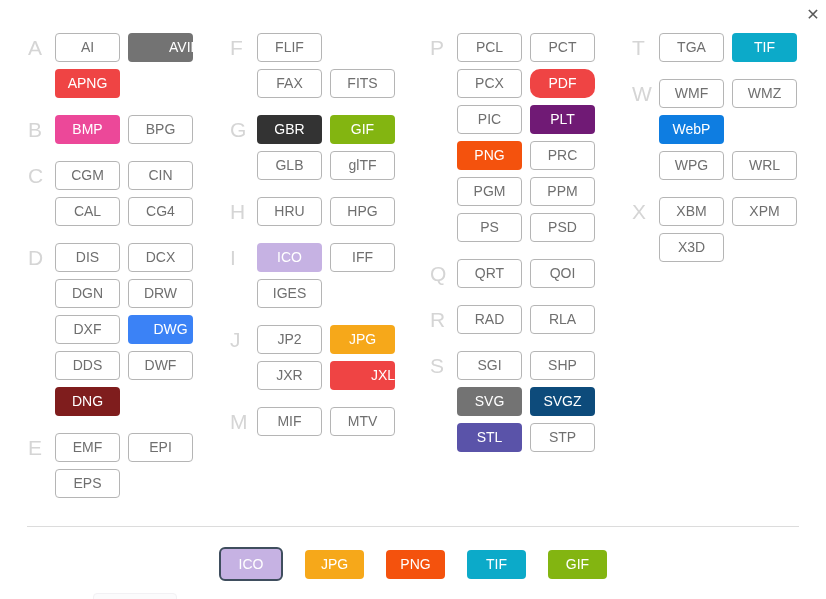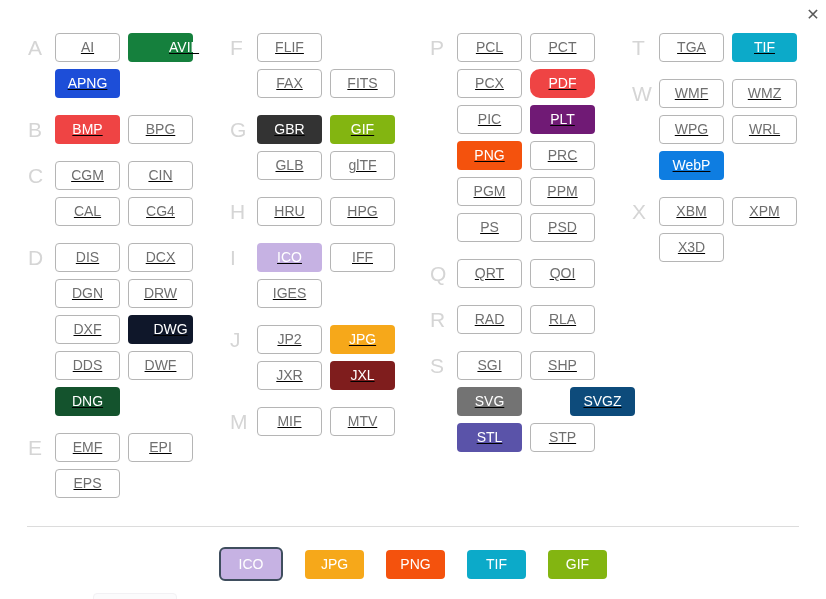--- a/index.html
+++ b/index.html
@@ -18,21 +18,21 @@
   #col-1 { left:28px; }
   #col-2 { left:230px; }
   #col-3 { left:430px; }
   #col-4 { left:632px; }
   .section { display:flex; margin-bottom:17px; }
   .letter {
     width:27px; font-size:21px; line-height:29px; color:#d5d5d5;
     font-weight:400; flex:0 0 27px;
   }
   .rows { display:flex; flex-direction:column; gap:7px; }
-  .row { display:flex; gap:8px;text-decoration:underline; }
+  .row { display:flex; gap:8px; }
   .fmt {
     width:65px; height:29px; border:1px solid #b5b5b5; border-radius:4px;
     background:#fff; color:#6f6f6f; font-size:14px; line-height:27px;
     font-family:inherit; cursor:pointer; text-align:center; padding:0;
   }
   .fmt.sel { border:none; color:#fff; line-height:29px; }
   .divider {
     position:absolute; top:526px; left:27px; width:772px; height:1px;
     background:#dcdcdc;
   }
@@ -57,32 +57,32 @@
 
 <div class="screen">
   <button class="close-btn">✕</button>
 
   <div class="col" id="col-1">
       <div class="section">
         <div class="letter">A</div>
         <div class="rows">
           <div class="row">
             <button class="fmt">AI</button>
-            <button class="fmt sel" style="background: #15803d; padding-left: 41px;">AVIF</button>
-          </div>
-          <div class="row">
-            <button class="fmt sel" style="background: #1d4ed8;">APNG</button>
+            <button class="fmt sel" style="background: #737373; padding-left: 41px;">AVIF</button>
+          </div>
+          <div class="row">
+            <button class="fmt sel" style="background: #ef4444;">APNG</button>
           </div>
         </div>
       </div>
       <div class="section">
         <div class="letter">B</div>
         <div class="rows">
           <div class="row">
-            <button class="fmt sel" style="background: #ef4444;">BMP</button>
+            <button class="fmt sel" style="background: #ec4899;">BMP</button>
             <button class="fmt">BPG</button>
           </div>
         </div>
       </div>
       <div class="section">
         <div class="letter">C</div>
         <div class="rows">
           <div class="row">
             <button class="fmt">CGM</button>
             <button class="fmt">CIN</button>
@@ -99,28 +99,28 @@
           <div class="row">
             <button class="fmt">DIS</button>
             <button class="fmt">DCX</button>
           </div>
           <div class="row">
             <button class="fmt">DGN</button>
             <button class="fmt">DRW</button>
           </div>
           <div class="row">
             <button class="fmt">DXF</button>
-            <button class="fmt sel" style="background: #0f172a; padding-left: 20px;">DWG</button>
+            <button class="fmt sel" style="background: #3b82f6; padding-left: 20px;">DWG</button>
           </div>
           <div class="row">
             <button class="fmt">DDS</button>
             <button class="fmt">DWF</button>
           </div>
           <div class="row">
-            <button class="fmt sel" style="background: #14532d;">DNG</button>
+            <button class="fmt sel" style="background: #7f1d1d;">DNG</button>
           </div>
         </div>
       </div>
       <div class="section">
         <div class="letter">E</div>
         <div class="rows">
           <div class="row">
             <button class="fmt">EMF</button>
             <button class="fmt">EPI</button>
           </div>
@@ -179,21 +179,21 @@
       </div>
       <div class="section">
         <div class="letter">J</div>
         <div class="rows">
           <div class="row">
             <button class="fmt">JP2</button>
             <button class="fmt sel" style="background: rgb(246, 168, 26);">JPG</button>
           </div>
           <div class="row">
             <button class="fmt">JXR</button>
-            <button class="fmt sel" style="background: #7f1d1d;">JXL</button>
+            <button class="fmt sel" style="background: #ef4444; text-align: right;">JXL</button>
           </div>
         </div>
       </div>
       <div class="section">
         <div class="letter">M</div>
         <div class="rows">
           <div class="row">
             <button class="fmt">MIF</button>
             <button class="fmt">MTV</button>
           </div>
@@ -250,21 +250,21 @@
       </div>
       <div class="section">
         <div class="letter">S</div>
         <div class="rows">
           <div class="row">
             <button class="fmt">SGI</button>
             <button class="fmt">SHP</button>
           </div>
           <div class="row">
             <button class="fmt sel" style="background: #737373;">SVG</button>
-            <button class="fmt sel" style="background: rgb(13, 75, 123); margin-left: 40px;">SVGZ</button>
+            <button class="fmt sel" style="background: rgb(13, 75, 123);">SVGZ</button>
           </div>
           <div class="row">
             <button class="fmt sel" style="background: rgb(90, 83, 169);">STL</button>
             <button class="fmt">STP</button>
           </div>
         </div>
       </div>
     </div>
   <div class="col" id="col-4">
       <div class="section">
@@ -277,25 +277,25 @@
         </div>
       </div>
       <div class="section">
         <div class="letter">W</div>
         <div class="rows">
           <div class="row">
             <button class="fmt">WMF</button>
             <button class="fmt">WMZ</button>
           </div>
           <div class="row">
+            <button class="fmt sel" style="background: rgb(14, 125, 225);">WebP</button>
+          </div>
+          <div class="row">
             <button class="fmt">WPG</button>
             <button class="fmt">WRL</button>
-          </div>
-          <div class="row">
-            <button class="fmt sel" style="background: rgb(14, 125, 225);">WebP</button>
           </div>
         </div>
       </div>
       <div class="section">
         <div class="letter">X</div>
         <div class="rows">
           <div class="row">
             <button class="fmt">XBM</button>
             <button class="fmt">XPM</button>
           </div>

